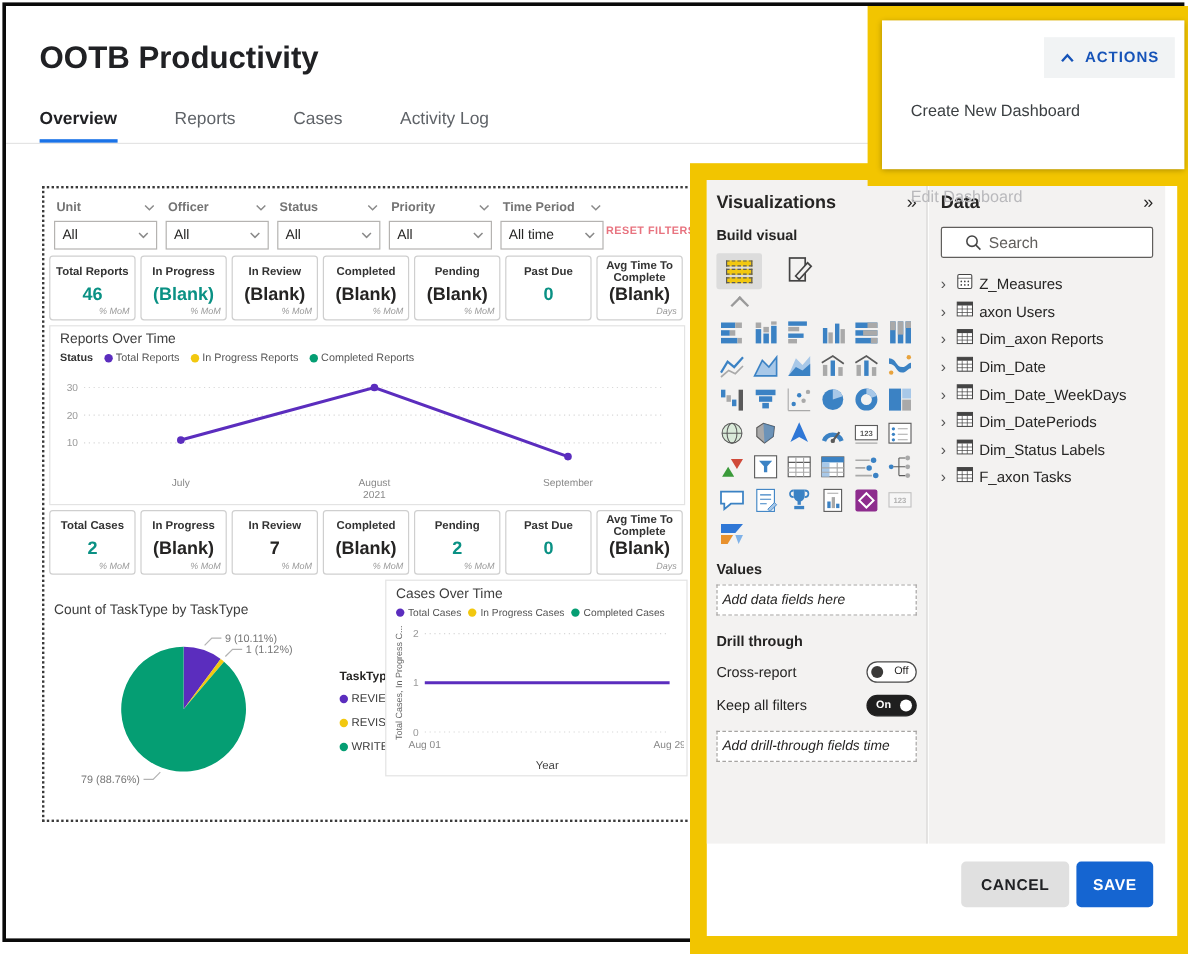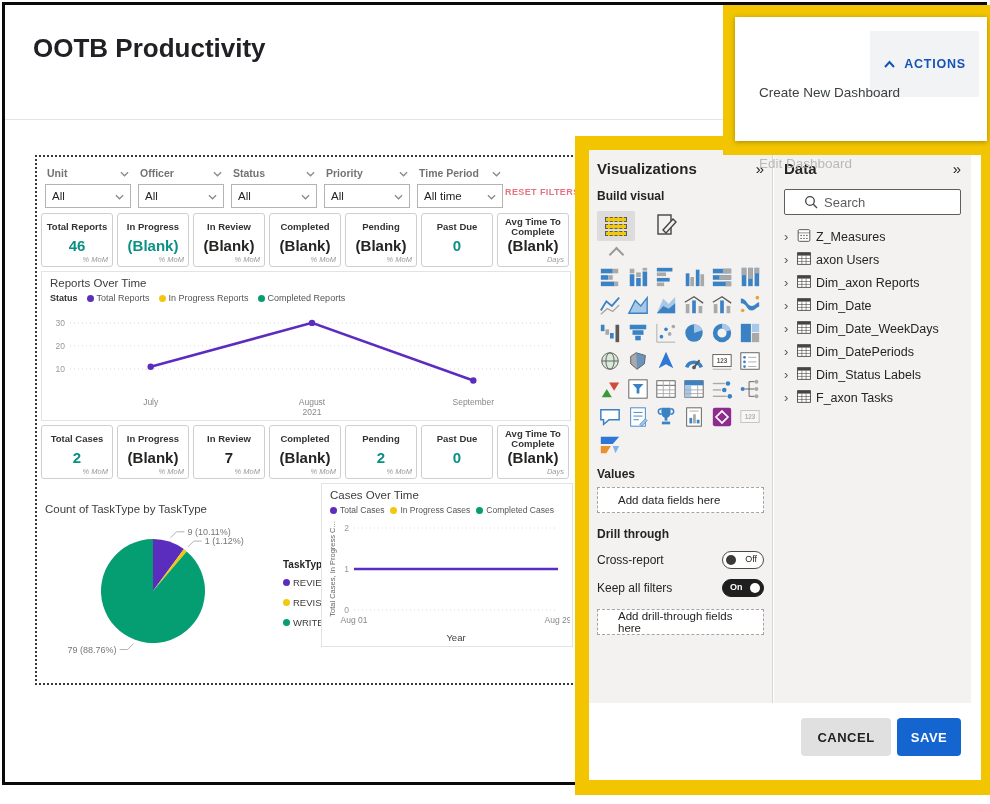--- a/index.html
+++ b/index.html
@@ -62,21 +62,21 @@
   .build-tab{width:38px;height:30px;background:#dcdcdc;border-radius:2px;display:flex;flex-direction:column;
              align-items:center;justify-content:center;gap:2px;cursor:pointer;}
   .build-tab .bar{width:22px;height:5px;background:#f2c80f;border:1px dashed #5a5a5a;box-sizing:border-box;}
   .format-tab{cursor:pointer;display:flex;align-items:center;}
   .tab-caret{width:9px;height:9px;border-left:2px solid #9a9a9a;border-top:2px solid #9a9a9a;
              transform:rotate(45deg);margin:8px 0 0 14px;}
   .gallery{margin-top:4px;display:grid;grid-template-columns:repeat(6,25px);gap:3px;}
   .gallery .gi{width:25px;height:25px;display:flex;align-items:center;justify-content:center;cursor:pointer;}
   .sec-label{margin-top:10px;font-size:12px;font-weight:600;color:#252423;}
   .add-box{margin-top:6px;height:24px;border:1px dashed #a6a4a2;background:#fff;display:flex;align-items:center;
-           padding:0 20px;font-size:11.5px;color:#252423;}
+           padding:0 4px;font-size:11.5px;color:#252423;font-style:italic;}
   .dt-row{margin-top:10px;display:flex;justify-content:space-between;align-items:center;font-size:12px;color:#252423;}
   .toggle-off{position:relative;width:40px;height:16px;border:1px solid #4a4a4a;border-radius:9px;background:#fff;}
   .toggle-off .dot{position:absolute;left:3px;top:3px;width:10px;height:10px;border-radius:50%;background:#3b3a39;}
   .toggle-off .tl{position:absolute;right:6px;top:2px;font-size:9px;color:#252423;}
   .toggle-on{position:relative;width:40px;height:16px;border:1px solid #1f1f1f;border-radius:9px;background:#1f1f1f;}
   .toggle-on .dot{position:absolute;right:3px;top:3px;width:10px;height:10px;border-radius:50%;background:#fff;}
   .toggle-on .tl{position:absolute;left:7px;top:2px;font-size:9px;color:#fff;font-weight:bold;}
   .search-box{margin-top:12px;height:26px;box-sizing:border-box;border:1px solid #605e5c;border-radius:2px;
               background:#fff;display:flex;align-items:center;gap:6px;padding:0 19px;}
   .search-ph{font-size:13px;color:#605e5c;}
@@ -88,33 +88,39 @@
               display:flex;align-items:center;justify-content:center;font-size:13px;font-weight:bold;
               letter-spacing:.5px;color:#202124;cursor:pointer;}
   .btn-save{position:absolute;left:308px;top:568px;width:64px;height:38px;background:#1565d1;border-radius:4px;
             display:flex;align-items:center;justify-content:center;font-size:13px;font-weight:bold;
             letter-spacing:.5px;color:#fff;cursor:pointer;}
   
   .actions-box{position:absolute;left:718px;top:0;width:272px;height:150px;background:#f2c500;}
   .actions-card{position:absolute;left:12px;top:12px;width:252px;height:124px;background:#fff;
                 box-shadow:0 1px 5px rgba(0,0,0,.30);}
   .actions-btn{position:absolute;right:8px;top:14px;height:34px;background:#f1f3f4;display:flex;
-               align-items:center;gap:8px;padding:16px 13px;cursor:pointer;}
+               align-items:center;gap:8px;padding:0 13px;cursor:pointer;}
   .actions-btn .al{font-size:12.5px;font-weight:bold;letter-spacing:.8px;color:#1653b8;}
   .menu-item{position:absolute;left:24px;height:22px;font-size:13.5px;color:#3c4043;cursor:pointer;white-space:nowrap;}
   .menu-item.disabled{color:#b9b9bc;cursor:default;}
 </style>
 </head>
 <body>
 
 <div class="stage">
   <div class="page">
 
     <div class="page-title">OOTB Productivity</div>
 
+    <div class="tabs">
+      <div class="tab active">Overview</div>
+      <div class="tab">Reports</div>
+      <div class="tab">Cases</div>
+      <div class="tab">Activity Log</div>
+    </div>
     <div class="tabs-divider"></div>
 
     <div class="dashboard">
       <div id="filters">
           <div class="filter-group" style="left: 8px;">
             <div class="filter-label">
               <span>Unit</span>
               <span><svg width="9" height="6" viewBox="0 0 10 6">
                   <polyline points="1,1 5,5 9,1" fill="none" stroke="#8a8a8a" stroke-width="1.4"></polyline>
                 </svg></span>
@@ -652,21 +658,21 @@
               <span class="tl">Off</span>
             </span>
           </div>
           <div class="dt-row">
             <span>Keep all filters</span>
             <span class="toggle-on">
               <span class="tl">On</span>
               <span class="dot"></span>
             </span>
           </div>
-          <div class="add-box" style="margin-top:12px;">Add drill-through fields here</div>
+          <div class="add-box" style="margin-top:12px;">Add drill-through fields time</div>
         </div>
 
         <div class="data-pane">
           <div class="pane-header">
             <div class="pane-title">Data</div>
             <div class="collapse">»</div>
           </div>
           <div class="search-box">
             <svg width="14" height="14" viewBox="0 0 14 14">
               <circle cx="6" cy="6" r="4.3" fill="none" stroke="#444" stroke-width="1.3"></circle>

